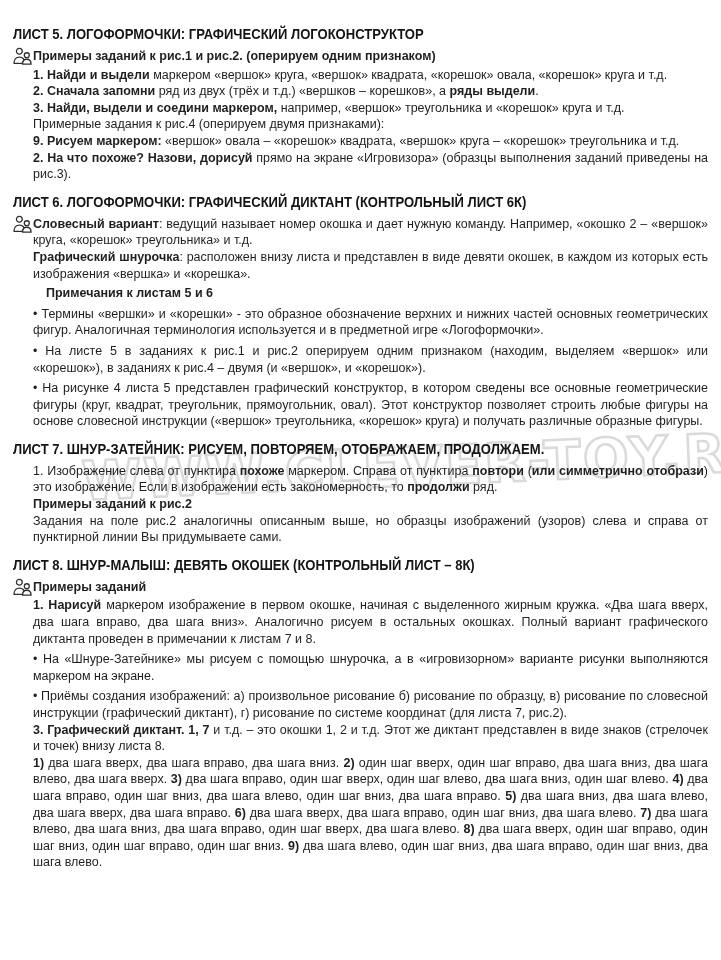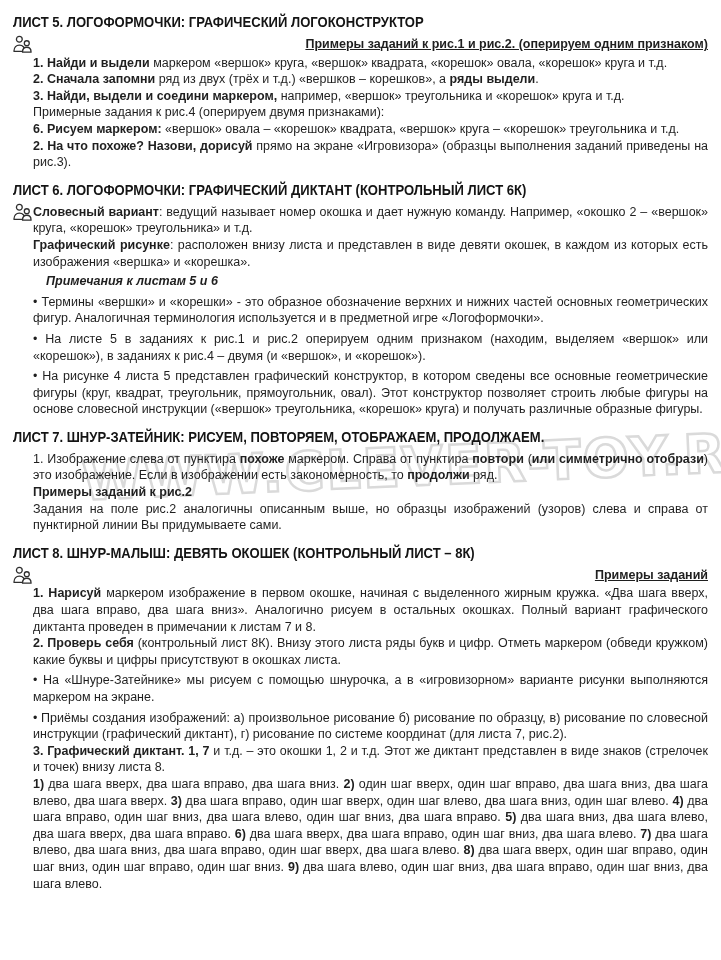--- a/index.html
+++ b/index.html
@@ -23,45 +23,45 @@
     letter-spacing:2px;
     white-space:nowrap;
     color:transparent;
     -webkit-text-stroke:2.5px #dadada;
     transform:rotate(-2.5deg);
     transform-origin:left center;
     pointer-events:none;
   }
   #content{position:relative;z-index:1;}
   .doc-section{margin-top:9px;}
-  .doc-section:first-child{margin-top:0;}
+  .doc-section:first-child{margin-top:12px;}
   .heading{
     font-size:15px;
     font-weight:bold;
     color:#141414;
     margin:0 0 4px 0;
     letter-spacing:0px;
     transform:scaleX(0.87);
     transform-origin:left center;
     white-space:nowrap;
     line-height:20px;
   }
   .block{
     position:relative;
     margin:0 0 0 20px;
     font-size:12.5px;
     line-height:16.6px;
     text-align:justify;
   }
-  .block.lead{text-align:right;margin-top:2px;margin-bottom:2px;text-decoration:underline;}
+  .block.lead{text-align:left;margin-top:2px;margin-bottom:2px;}
   .block.note{text-align:left;margin-top:3px;margin-bottom:2px;}
   .block.note.indent{margin-left:33px;}
   .block.bullet{margin-top:4px;}
   .block span.b{font-weight:bold;}
-  .block span.i{font-style:italic;}
+  .block span.i{}
   .audience-icon{
     position:absolute;
     left:-21px;top:-1px;
     width:21px;height:18px;
     display:inline-block;
   }
   .audience-icon svg{display:block;}
 </style>
 </head>
 <body>
@@ -76,35 +76,35 @@
               <circle cx="8.3" cy="4.9" r="3.4" fill="#fff" stroke="#2e2e2e" stroke-width="1.5"></circle>
               <path d="M2 19 c0-4.9 2.9-7.3 6.3-7.3 3.4 0 6.3 2.4 6.3 7.3 z" fill="#fff" stroke="#2e2e2e" stroke-width="1.5" stroke-linejoin="round"></path>
               <circle cx="17" cy="9.6" r="2.9" fill="#fff" stroke="#2e2e2e" stroke-width="1.5"></circle>
               <path d="M12 20 c0-3.8 2.2-5.7 5-5.7 2.8 0 5 1.9 5 5.7 z" fill="#fff" stroke="#2e2e2e" stroke-width="1.5" stroke-linejoin="round"></path>
             </svg>
           </span><span class="b">Примеры заданий к рис.1 и рис.2. (оперируем одним признаком)</span></div>
         <div class="block para"><span class="b">1. Найди и выдели</span><span> маркером «вершок» круга, «вершок» квадрата, «корешок» овала, «корешок» круга и т.д.</span></div>
         <div class="block para"><span class="b">2. Сначала запомни</span><span> ряд из двух (трёх и т.д.) «вершков – корешков», а </span><span class="b">ряды выдели</span><span>.</span></div>
         <div class="block para"><span class="b">3. Найди, выдели и соедини маркером,</span><span> например, «вершок» треугольника и «корешок» круга и т.д.</span></div>
         <div class="block para"><span>Примерные задания к рис.4 (оперируем двумя признаками):</span></div>
-        <div class="block para"><span class="b">6. Рисуем маркером:</span><span> «вершок» овала – «корешок» квадрата, «вершок» круга – «корешок» треугольника и т.д.</span></div>
+        <div class="block para"><span class="b">9. Рисуем маркером:</span><span> «вершок» овала – «корешок» квадрата, «вершок» круга – «корешок» треугольника и т.д.</span></div>
         <div class="block para"><span class="b">2. На что похоже? Назови, дорисуй</span><span> прямо на экране «Игровизора» (образцы выполнения заданий приведены на рис.3).</span></div>
       </section>
       <section class="doc-section">
         <h2 class="heading">ЛИСТ 6. ЛОГОФОРМОЧКИ: ГРАФИЧЕСКИЙ ДИКТАНТ (КОНТРОЛЬНЫЙ ЛИСТ 6К)</h2>
         <div class="block lead"><span class="audience-icon">
             <svg width="21" height="18" viewBox="0 0 24 21" xmlns="http://www.w3.org/2000/svg">
               <circle cx="8.3" cy="4.9" r="3.4" fill="#fff" stroke="#2e2e2e" stroke-width="1.5"></circle>
               <path d="M2 19 c0-4.9 2.9-7.3 6.3-7.3 3.4 0 6.3 2.4 6.3 7.3 z" fill="#fff" stroke="#2e2e2e" stroke-width="1.5" stroke-linejoin="round"></path>
               <circle cx="17" cy="9.6" r="2.9" fill="#fff" stroke="#2e2e2e" stroke-width="1.5"></circle>
               <path d="M12 20 c0-3.8 2.2-5.7 5-5.7 2.8 0 5 1.9 5 5.7 z" fill="#fff" stroke="#2e2e2e" stroke-width="1.5" stroke-linejoin="round"></path>
             </svg>
           </span></div>
         <div class="block para"><span class="b">Словесный вариант</span><span>: ведущий называет номер окошка и дает нужную команду. Например, «окошко 2 – «вершок» круга, «корешок» треугольника» и т.д.</span></div>
-        <div class="block para"><span class="b">Графический рисунке</span><span>: расположен внизу листа и представлен в виде девяти окошек, в каждом из которых есть изображения «вершка» и «корешка».</span></div>
+        <div class="block para"><span class="b">Графический шнурочка</span><span>: расположен внизу листа и представлен в виде девяти окошек, в каждом из которых есть изображения «вершка» и «корешка».</span></div>
         <div class="block note indent"><span class="b i">Примечания к листам 5 и 6</span></div>
         <div class="block bullet"><span>•  Термины «вершки» и «корешки» - это образное обозначение верхних и нижних частей основных геометрических фигур. Аналогичная терминология используется и в предметной игре «Логоформочки».</span></div>
         <div class="block bullet"><span>•  На листе 5 в заданиях к рис.1 и рис.2 оперируем одним признаком (находим, выделяем «вершок» или «корешок»), в заданиях к рис.4 – двумя (и «вершок», и «корешок»).</span></div>
         <div class="block bullet"><span>•  На рисунке 4 листа 5 представлен графический конструктор, в котором сведены все основные геометрические фигуры (круг, квадрат, треугольник, прямоугольник, овал). Этот конструктор позволяет строить любые фигуры на основе словесной инструкции («вершок» треугольника, «корешок» круга) и получать различные образные фигуры.</span></div>
       </section>
       <section class="doc-section">
         <h2 class="heading">ЛИСТ 7. ШНУР-ЗАТЕЙНИК: РИСУЕМ, ПОВТОРЯЕМ, ОТОБРАЖАЕМ, ПРОДОЛЖАЕМ.</h2>
         <div class="block para"><span>1. Изображение слева от пунктира </span><span class="b">похоже</span><span> маркером. Справа от пунктира </span><span class="b">повтори</span><span> (</span><span class="b">или симметрично отобрази</span><span>) это изображение. Если в изображении есть закономерность, то </span><span class="b">продолжи</span><span> ряд.</span></div>
         <div class="block para"><span class="b">Примеры заданий к рис.2</span></div>
         <div class="block para"><span>Задания на поле рис.2 аналогичны описанным выше, но образцы изображений (узоров) слева и справа от пунктирной линии Вы придумываете сами.</span></div>
@@ -113,20 +113,19 @@
         <h2 class="heading">ЛИСТ 8. ШНУР-МАЛЫШ: ДЕВЯТЬ ОКОШЕК (КОНТРОЛЬНЫЙ ЛИСТ – 8К)</h2>
         <div class="block lead"><span class="audience-icon">
             <svg width="21" height="18" viewBox="0 0 24 21" xmlns="http://www.w3.org/2000/svg">
               <circle cx="8.3" cy="4.9" r="3.4" fill="#fff" stroke="#2e2e2e" stroke-width="1.5"></circle>
               <path d="M2 19 c0-4.9 2.9-7.3 6.3-7.3 3.4 0 6.3 2.4 6.3 7.3 z" fill="#fff" stroke="#2e2e2e" stroke-width="1.5" stroke-linejoin="round"></path>
               <circle cx="17" cy="9.6" r="2.9" fill="#fff" stroke="#2e2e2e" stroke-width="1.5"></circle>
               <path d="M12 20 c0-3.8 2.2-5.7 5-5.7 2.8 0 5 1.9 5 5.7 z" fill="#fff" stroke="#2e2e2e" stroke-width="1.5" stroke-linejoin="round"></path>
             </svg>
           </span><span class="b">Примеры заданий</span></div>
         <div class="block para"><span class="b">1. Нарисуй</span><span> маркером изображение в первом окошке, начиная с выделенного жирным кружка. «Два шага вверх, два шага вправо, два шага вниз». Аналогично рисуем в остальных окошках. Полный вариант графического диктанта проведен в примечании к листам 7 и 8.</span></div>
-        <div class="block para"><span class="b">2. Проверь себя</span><span> (контрольный лист 8К). Внизу этого листа ряды букв и цифр. Отметь маркером (обведи кружком) какие буквы и цифры присутствуют в окошках листа.</span></div>
         <div class="block bullet"><span>•  На «Шнуре-Затейнике» мы рисуем с помощью шнурочка, а в «игровизорном» варианте рисунки выполняются маркером на экране.</span></div>
         <div class="block bullet"><span>•  Приёмы создания изображений: а) произвольное рисование б) рисование по образцу, в) рисование по словесной инструкции (графический диктант), г) рисование по системе координат (для листа 7, рис.2).</span></div>
         <div class="block para"><span class="b">3. Графический диктант. 1, 7</span><span> и т.д. – это окошки 1, 2 и т.д. Этот же диктант представлен в виде знаков (стрелочек и точек) внизу листа 8.</span></div>
         <div class="block para"><span class="b">1)</span><span> два шага вверх, два шага вправо, два шага вниз. </span><span class="b">2)</span><span> один шаг вверх, один шаг вправо, два шага вниз, два шага влево, два шага вверх. </span><span class="b">3)</span><span> два шага вправо, один шаг вверх, один шаг влево, два шага вниз, один шаг влево. </span><span class="b">4)</span><span> два шага вправо, один шаг вниз, два шага влево, один шаг вниз, два шага вправо. </span><span class="b">5)</span><span> два шага вниз, два шага влево, два шага вверх, два шага вправо. </span><span class="b">6)</span><span> два шага вверх, два шага вправо, один шаг вниз, два шага влево. </span><span class="b">7)</span><span> два шага влево, два шага вниз, два шага вправо, один шаг вверх, два шага влево. </span><span class="b">8)</span><span> два шага вверх, один шаг вправо, один шаг вниз, один шаг вправо, один шаг вниз. </span><span class="b">9)</span><span> два шага влево, один шаг вниз, два шага вправо, один шаг вниз, два шага влево.</span></div>
       </section>
     </div>
 </div>
 
 </body></html>

